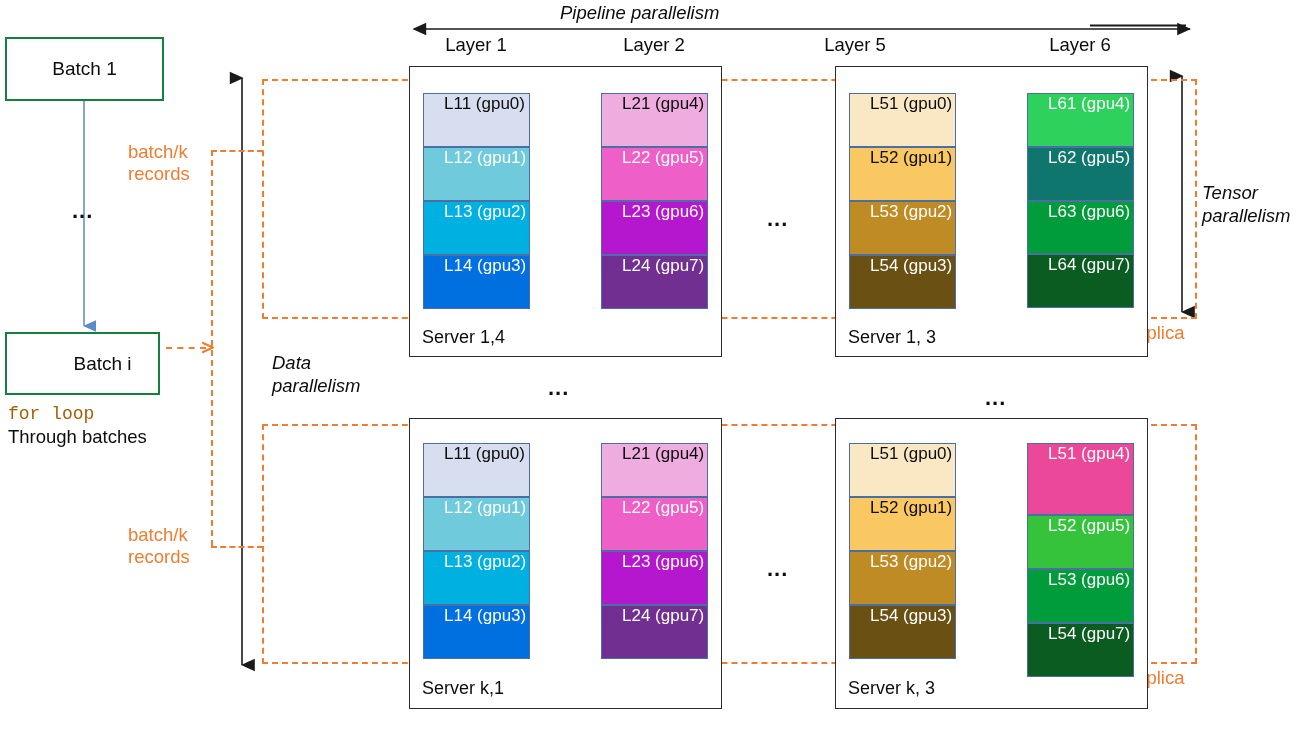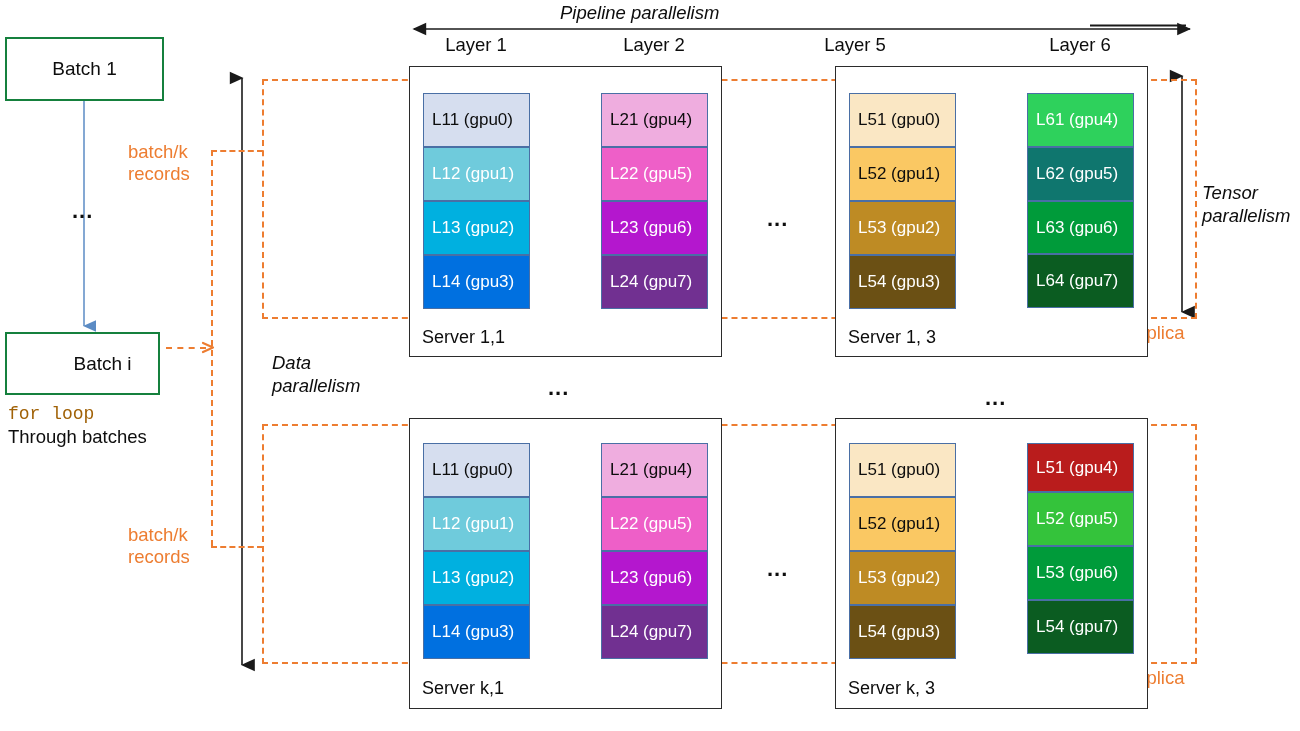--- a/index.html
+++ b/index.html
@@ -83,22 +83,21 @@
     text-align: center;
     white-space: nowrap;
   }
 
   
   .gpu-col { position: absolute; }
   .gpu-cell {
     border: 1.2px solid #4a6fa5;
     box-sizing: border-box;
     display: flex;
-    align-items: center;
-    padding-left: 8px;
+    padding-left: 20px;
     font-size: 17px;
     white-space: nowrap;
   }
 
   
   .replica-frame {
     position: absolute;
     border: 2.2px dashed #ED7D31;
     box-sizing: border-box;
   }
@@ -233,21 +232,21 @@
     <div class="gpu-cell" style="height: 54px; background: rgb(238, 95, 200); color: rgb(255, 255, 255);">
       <span>L22 (gpu5)</span>
     </div>
     <div class="gpu-cell" style="height: 54px; background: rgb(180, 23, 206); color: rgb(255, 255, 255);">
       <span>L23 (gpu6)</span>
     </div>
     <div class="gpu-cell" style="height: 54px; background: rgb(113, 48, 145); color: rgb(255, 255, 255);">
       <span>L24 (gpu7)</span>
     </div>
   </div>
-  <div class="server-label" style="left:422px; top:327px;">Server 1,1</div>
+  <div class="server-label" style="left:422px; top:327px;">Server 1,4</div>
 
   <div class="abs server-box" style="left:835px; top:66px; width:313px; height:291px;"></div>
   <div class="gpu-col" style="left:849px; top:93px; width:107px;">
     <div class="gpu-cell" style="height: 54px; background: rgb(250, 231, 196); color: rgb(13, 13, 13);">
       <span>L51 (gpu0)</span>
     </div>
     <div class="gpu-cell" style="height: 54px; background: rgb(250, 200, 99); color: rgb(13, 13, 13);">
       <span>L52 (gpu1)</span>
     </div>
     <div class="gpu-cell" style="height: 54px; background: rgb(190, 139, 36); color: rgb(255, 255, 255);">
@@ -313,21 +312,21 @@
       <span>L52 (gpu1)</span>
     </div>
     <div class="gpu-cell" style="height: 54px; background: rgb(190, 139, 36); color: rgb(255, 255, 255);">
       <span>L53 (gpu2)</span>
     </div>
     <div class="gpu-cell" style="height: 54px; background: rgb(107, 80, 20); color: rgb(255, 255, 255);">
       <span>L54 (gpu3)</span>
     </div>
   </div>
   <div class="gpu-col" style="left:1027px; top:443px; width:107px;">
-    <div class="gpu-cell" style="height: 49px; background: #b91c1c; color: rgb(255, 255, 255);">
+    <div class="gpu-cell" style="height: 72px; background: #ec4899; color: rgb(255, 255, 255);">
       <span>L51 (gpu4)</span>
     </div>
     <div class="gpu-cell" style="height: 54px; background: rgb(52, 195, 59); color: rgb(255, 255, 255);">
       <span>L52 (gpu5)</span>
     </div>
     <div class="gpu-cell" style="height: 54px; background: rgb(0, 155, 58); color: rgb(255, 255, 255);">
       <span>L53 (gpu6)</span>
     </div>
     <div class="gpu-cell" style="height: 54px; background: rgb(11, 92, 33); color: rgb(255, 255, 255);">
       <span>L54 (gpu7)</span>

